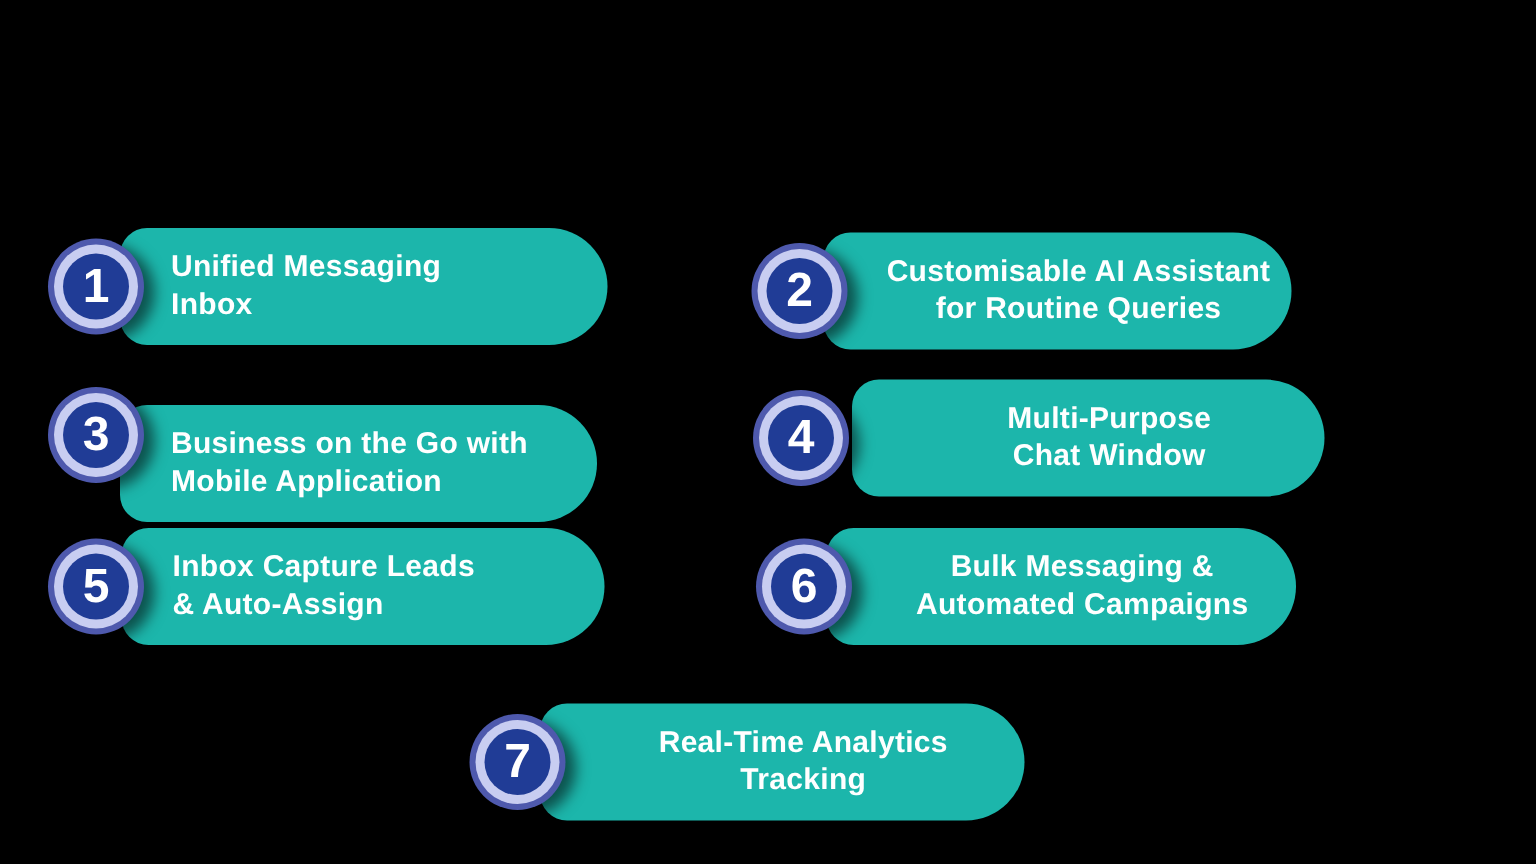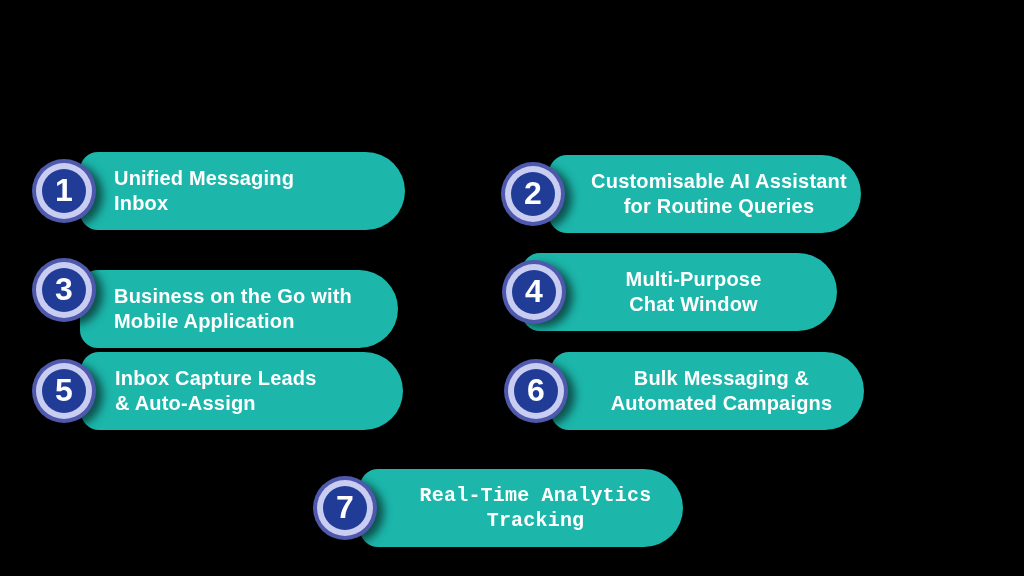--- a/index.html
+++ b/index.html
@@ -56,24 +56,24 @@
     background:var(--navy);
     color:var(--text);
     font-weight:700;font-size:32px;
     display:flex;align-items:center;justify-content:center;
     padding-bottom:2px;box-sizing:border-box;
   }
   
   .i1 .bar{left:80px;top:152px;width:325px;justify-content:center;}   .i1 .badge{left:32px;top:159px;}
   .i2 .bar{left:549px;top:155px;width:312px;}  .i2 .badge{left:501px;top:162px;}
   .i3 .bar{left:80px;top:242px;width:318px;margin-top:28px;}   .i3 .badge{left:32px;top:258px;}
-  .i4 .bar{left:522px;top:253px;width:315px;}  .i4 .badge{left:502px;top:260px;}
+  .i4 .bar{left:568px;top:253px;width:315px;}  .i4 .badge{left:502px;top:260px;}
   .i5 .bar{left:81px;top:352px;width:322px;}   .i5 .badge{left:32px;top:359px;}
   .i6 .bar{left:551px;top:352px;width:313px;}  .i6 .badge{left:504px;top:359px;}
-  .i7 .bar{left:360px;top:469px;width:323px;font-family:Liberation Mono, monospace;}  .i7 .badge{left:313px;top:476px;}
+  .i7 .bar{left:360px;top:469px;width:323px;}  .i7 .badge{left:313px;top:476px;}
 </style>
 </head>
 <body>
 
 <div id="canvas">
 
   <div class="item i1">
     <div class="bar left">
       <span class="line">Unified Messaging</span>
       <span class="line">Inbox</span>

